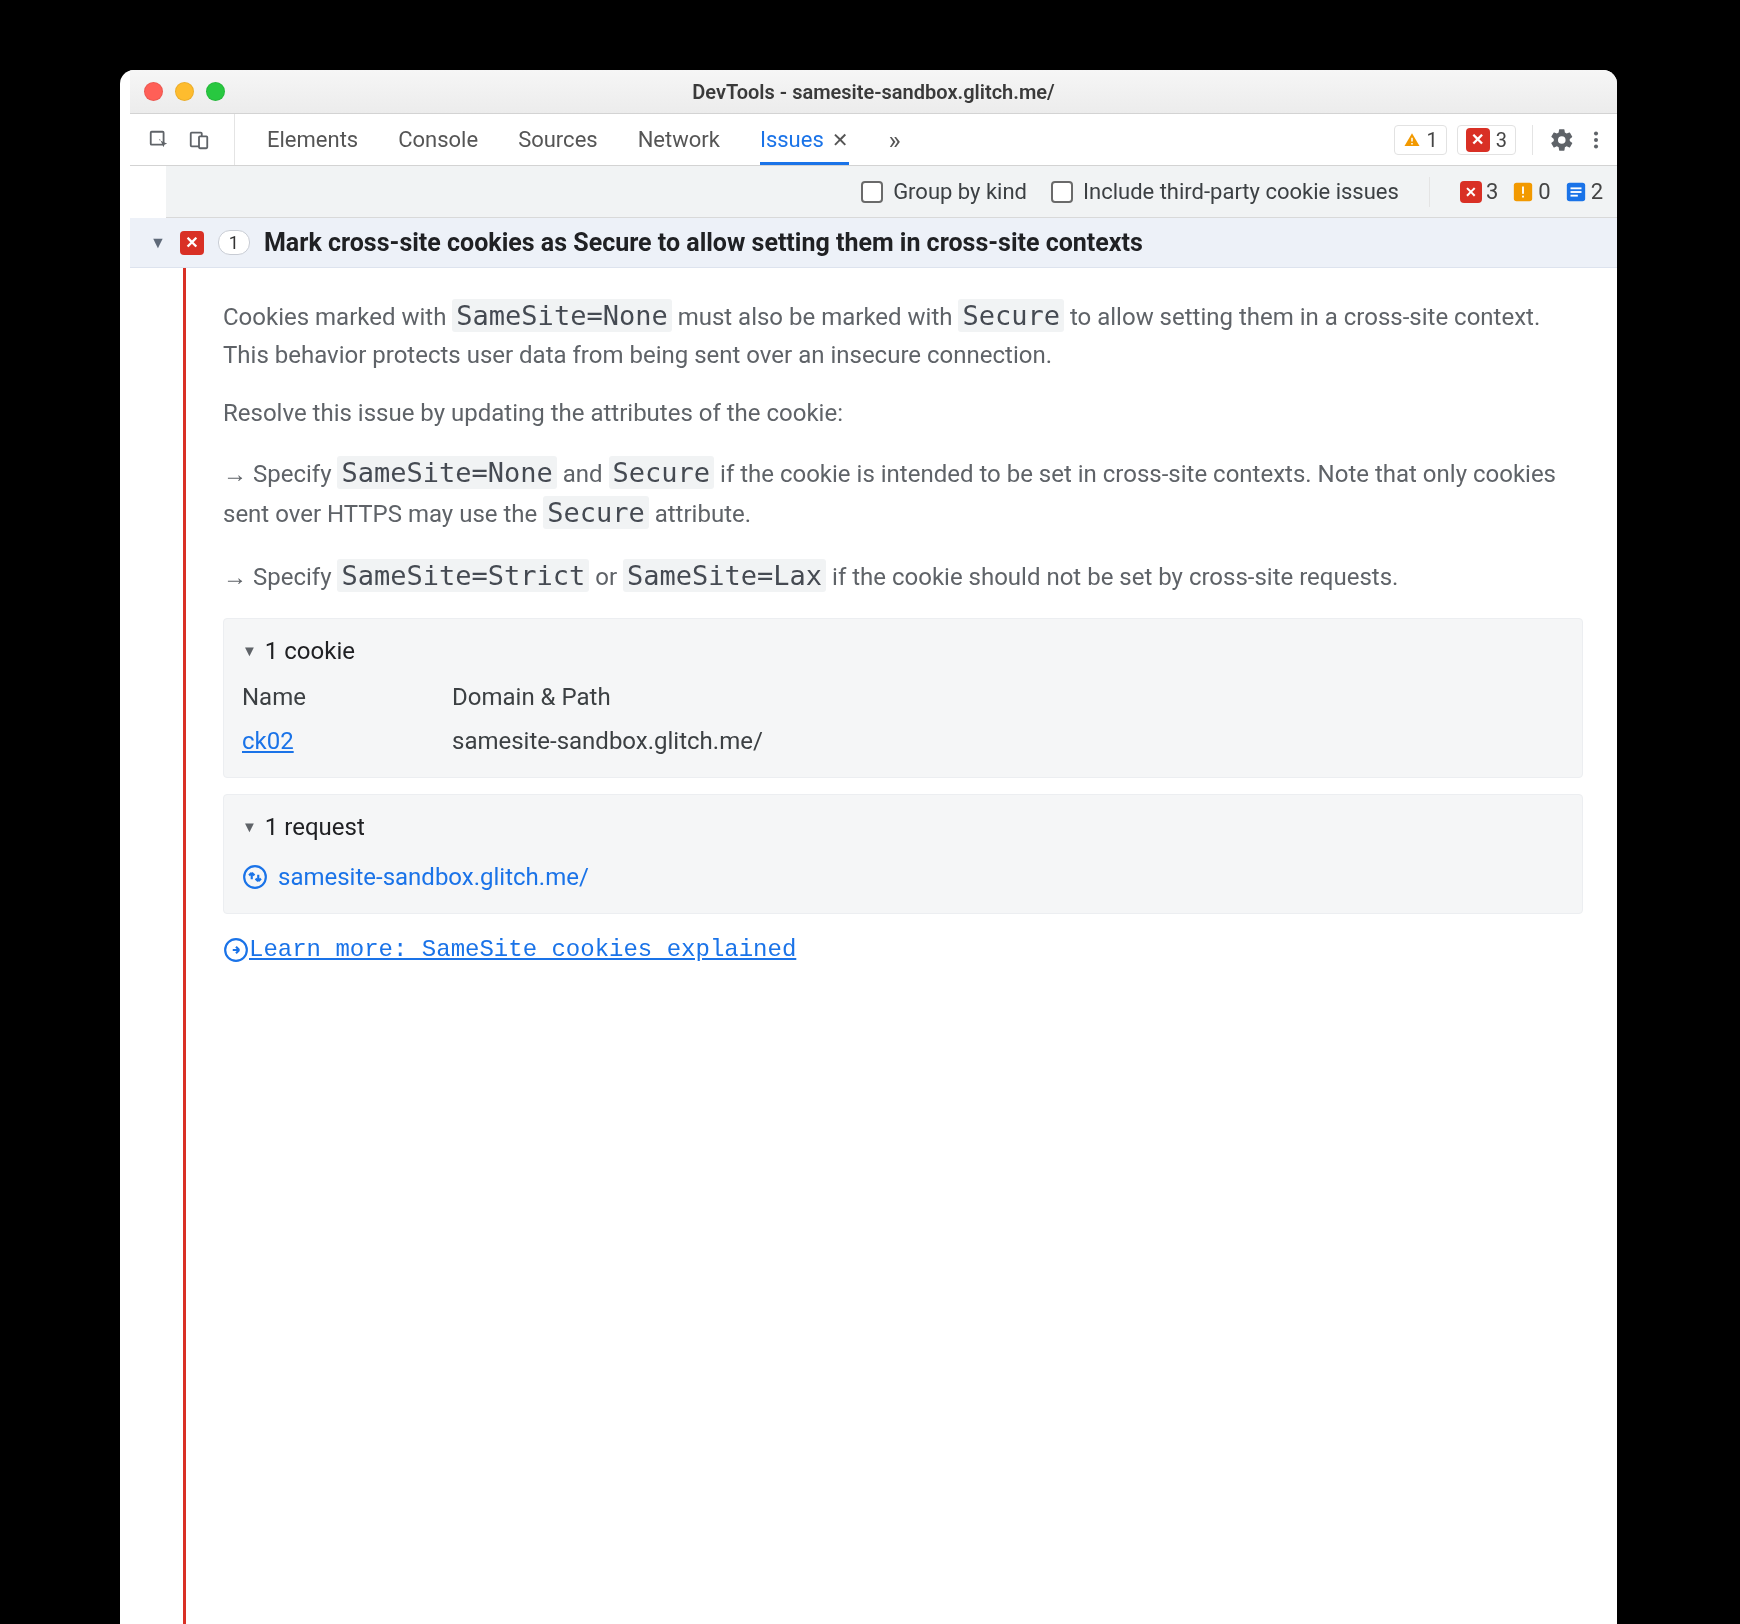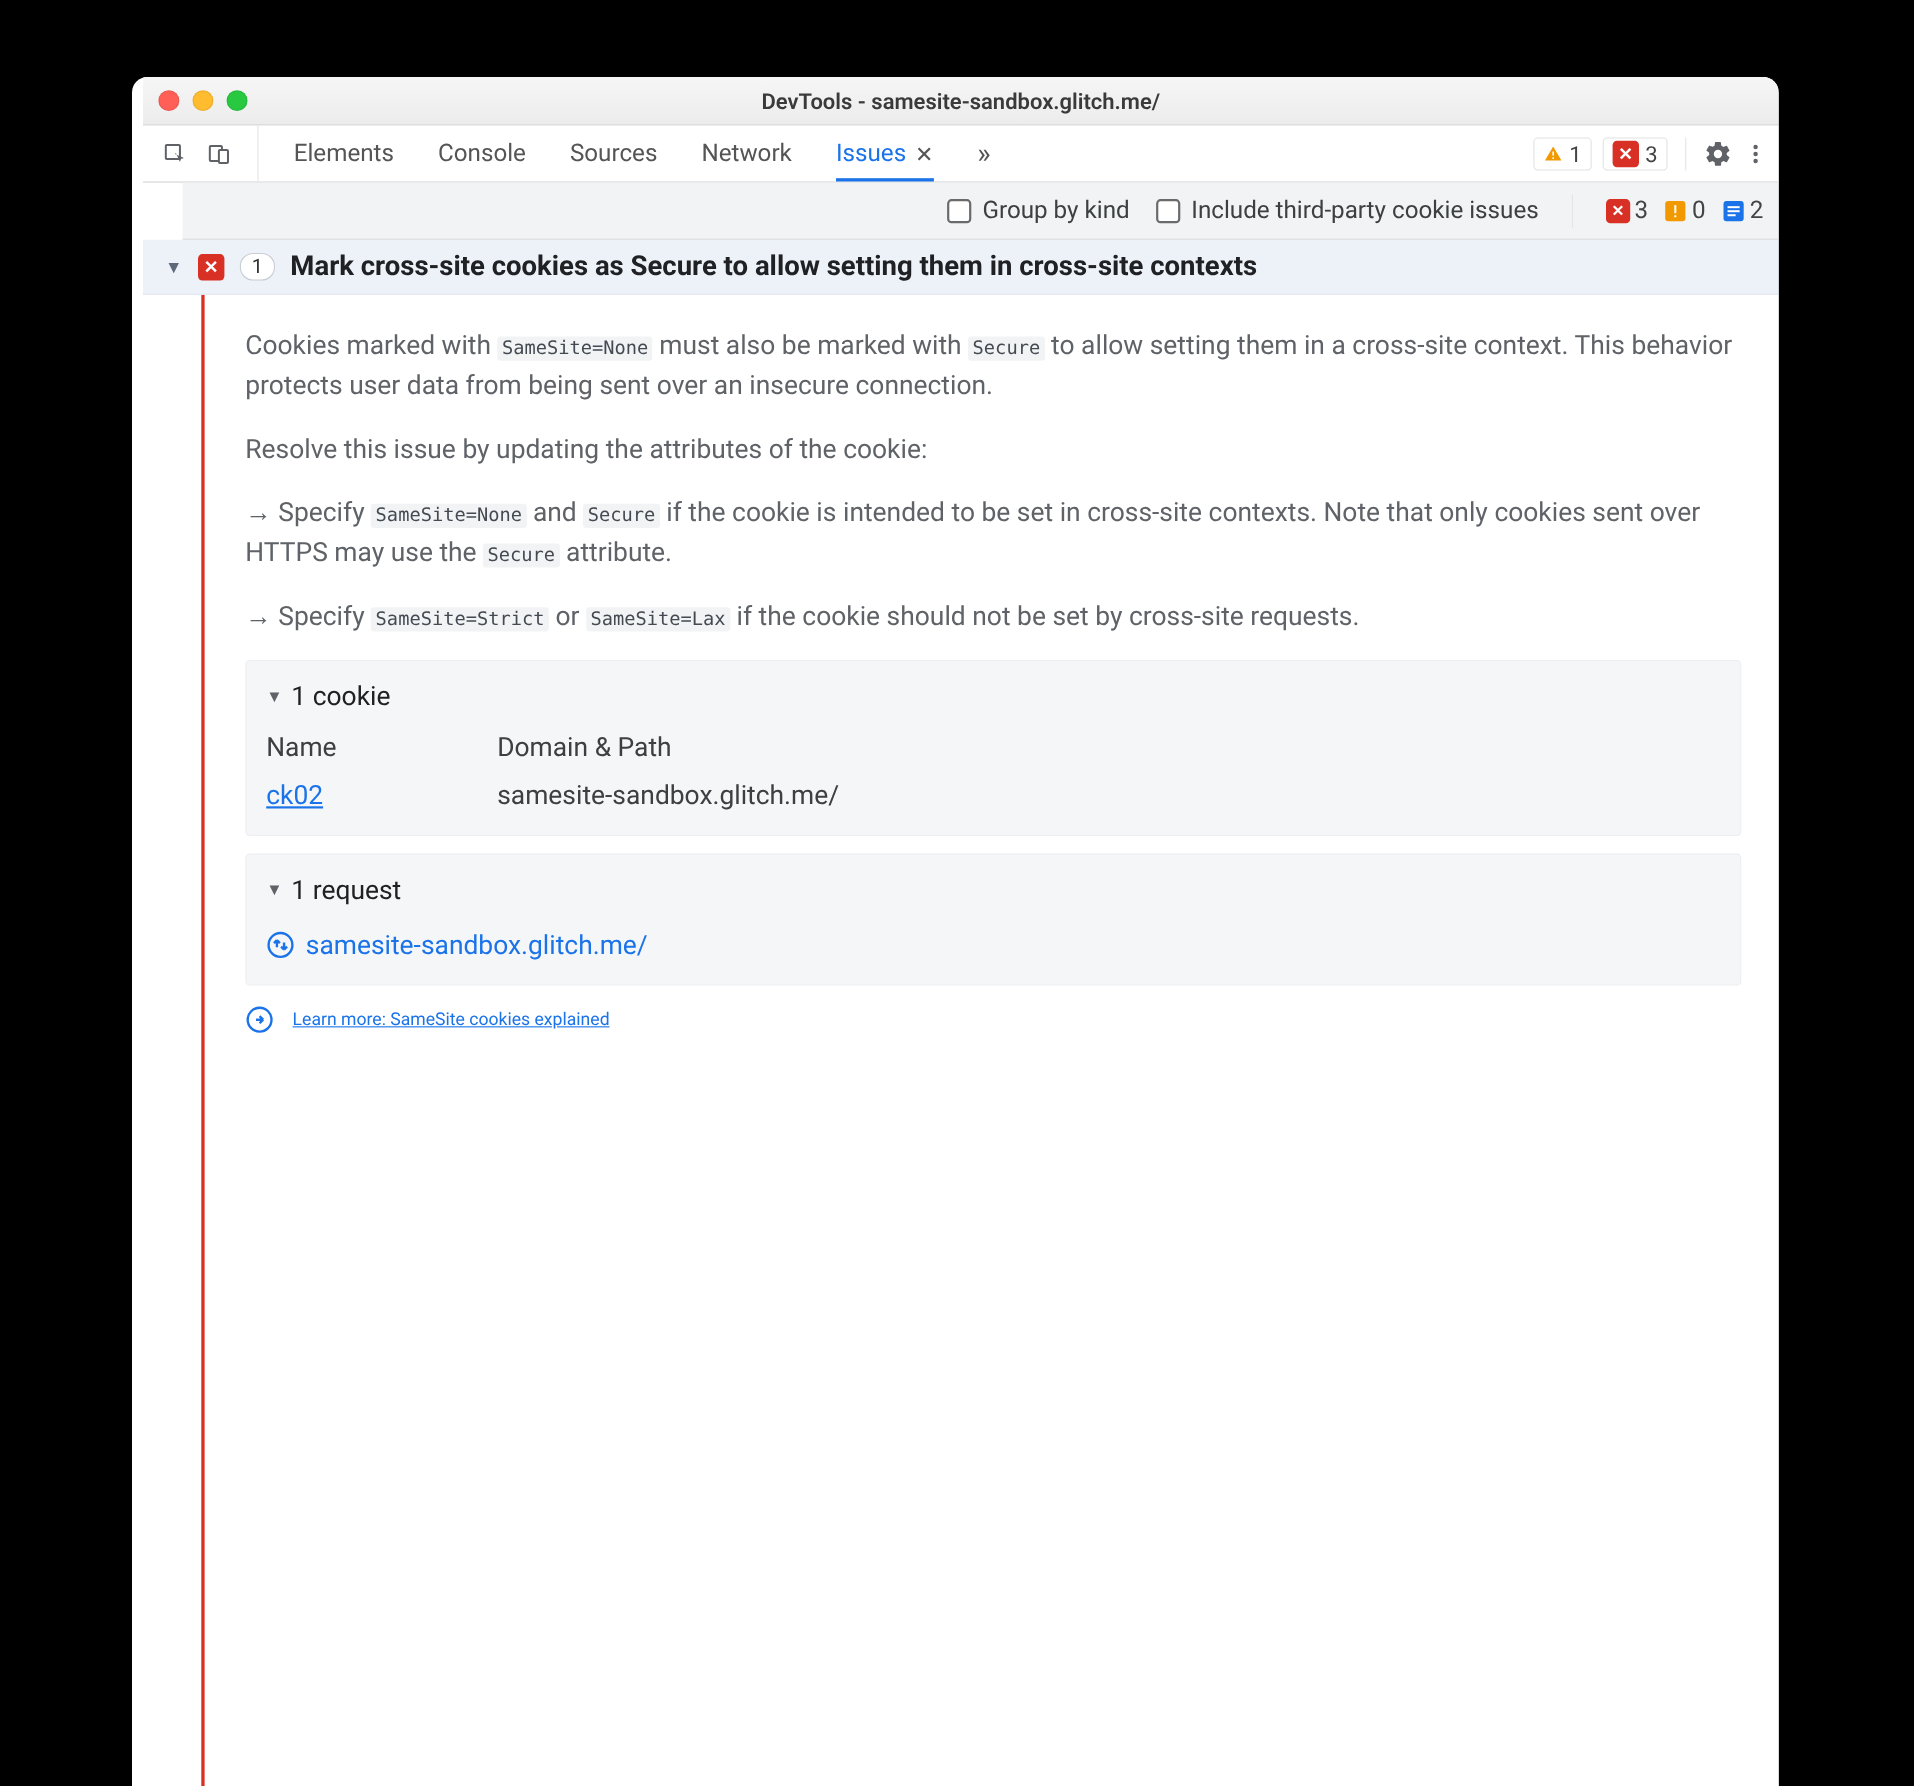--- a/index.html
+++ b/index.html
@@ -101,40 +101,40 @@
   .body { flex:1; display:flex; background:#fff; overflow:hidden;}
   .gutter { width:55px; position:relative;}
   .redline { position:absolute; left:53px; top:0; bottom:0; width:3px; background:#d93025;}
   .content { flex:1; padding: 28px 34px 30px 38px; color:#5f6368; font-size:24px; line-height:1.5;}
   .content p { margin-bottom: 22px; color:#5f6368;}
   code.inline {
     font-family: ui-monospace, Menlo, Consolas, monospace;
     background:#f1f3f4;
     padding:1px 4px;
     border-radius:3px;
-    font-size:17px;
+    font-size:27px;
     color:#454a52;
     text-align:right;
   }
   .arrow-bullet::before { content:"→ "; color:#5f6368;}
   .section-label {
     font-size:17px; letter-spacing:0.7px; font-weight:700; color:#5f6368; margin: 28px 0 12px;
   }
   .panel {
     background:#f5f6f7; border:1px solid #eceef1; border-radius:4px;
     padding: 14px 18px 18px; margin-bottom:16px;
   }
   .panel .phead { display:flex; align-items:center; gap:8px; font-size:24px; color:#202124; margin-bottom:10px;}
   .panel .tri2 { font-size:15px; color:#5f6368;}
   .tbl { display:grid; grid-template-columns: 210px 1fr; row-gap:8px; font-size:24px;}
   .tbl .th { color:#3c4043;}
   .tbl .link { color:#1a73e8; text-decoration:underline; cursor:pointer;}
   .tbl .val { color:#3c4043;}
   .req-row { display:flex; align-items:center; gap:10px; font-size:24px; color:#1a73e8; padding-top:4px;}
-  .learn { display:flex; align-items:center; gap:17px; font-size:16px; color:#1a73e8; margin-top:18px;}
+  .learn { display:flex; align-items:center; gap:0; font-size:24px; color:#1a73e8; margin-top:18px;font-family:Liberation Mono, monospace;}
   .learn a { color:#1a73e8; text-decoration:underline; cursor:pointer;}
   .circ-icon { width:26px; height:26px; }
 </style>
 </head>
 <body>
 
 <div class="window">
 
   <div class="titlebar">
     <div class="traffic">

